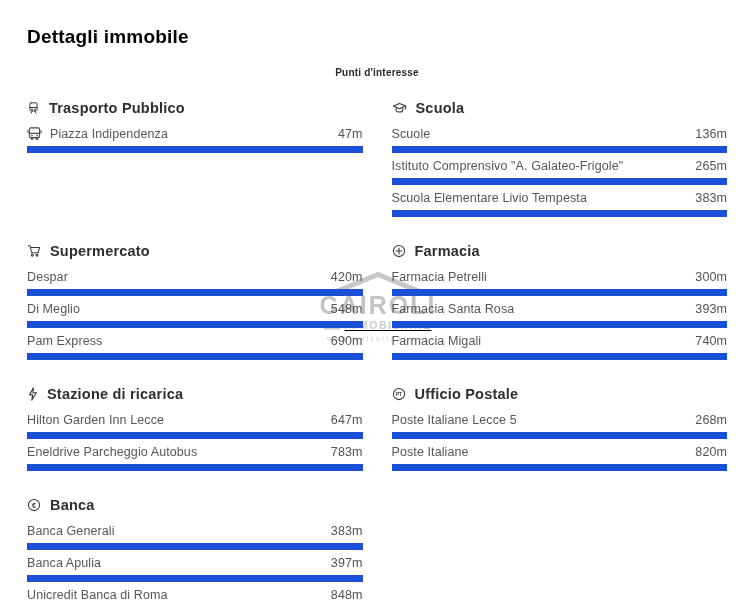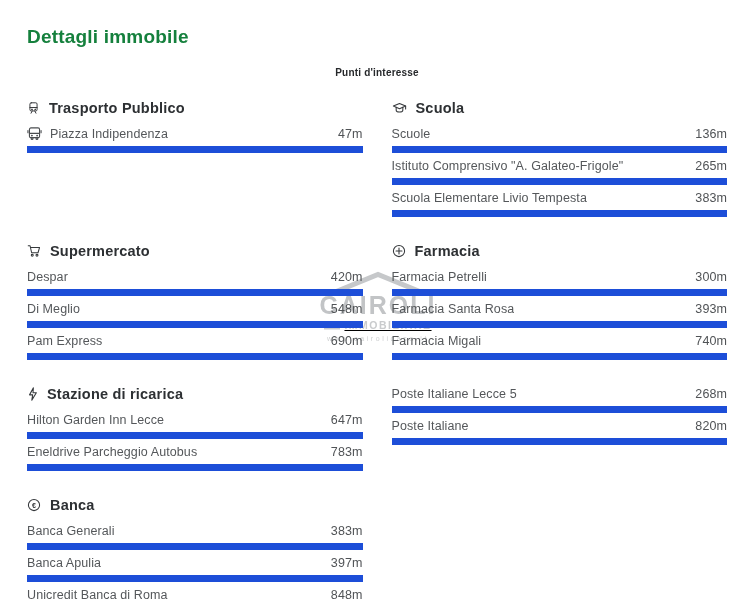--- a/index.html
+++ b/index.html
@@ -3,21 +3,21 @@
 <meta charset="utf-8">
 <style>
   html,body{margin:0;padding:0;background:#fff;}
   body{
     width:755px;height:602px;position:relative;overflow:hidden;
     font-family:"Liberation Sans",sans-serif;
     -webkit-font-smoothing:antialiased;
   }
   .page{position:relative;z-index:1;padding:26px 28px 0 27px;}
   .page-title{
-    font-size:19px;font-weight:700;color:#15803d;letter-spacing:.2px;margin:0;
+    font-size:19px;font-weight:700;color:#000000;letter-spacing:.2px;margin:0;
   }
   .page-subtitle{
     font-size:10px;font-weight:700;color:#26282b;letter-spacing:.2px;margin:19px 0 0 0;text-align:center;
   }
   .sections-grid{
     margin-top:17px;
     display:grid;grid-template-columns:1fr 1fr;
     column-gap:29px;row-gap:21px;align-items:start;
   }
   .section{min-width:0;}
@@ -214,20 +214,29 @@
   </div>
 
   <div class="row">
     <span class="row-name">Eneldrive Parcheggio Autobus</span>
     <span class="row-distance">783m</span>
   </div>
 </div>
   </section>
 
   <section class="section">
+    <div class="section-header">
+      <span class="section-icon">
+            <svg width="14" height="14" viewBox="0 0 16 16" fill="none" stroke="currentColor" stroke-width="1.2" stroke-linecap="round" stroke-linejoin="round">
+              <circle cx="8" cy="8" r="6.4"></circle>
+              <text x="8" y="10.1" text-anchor="middle" font-size="5.2" font-weight="bold" stroke="none" fill="currentColor" font-family="Liberation Sans, sans-serif">PT</text>
+            </svg>
+          </span>
+      <span class="section-title">Ufficio Postale</span>
+    </div>
     <div class="section-list">
   <div class="row">
     <span class="row-name">Poste Italiane Lecce 5</span>
     <span class="row-distance">268m</span>
   </div>
 
   <div class="row">
     <span class="row-name">Poste Italiane</span>
     <span class="row-distance">820m</span>
   </div>

